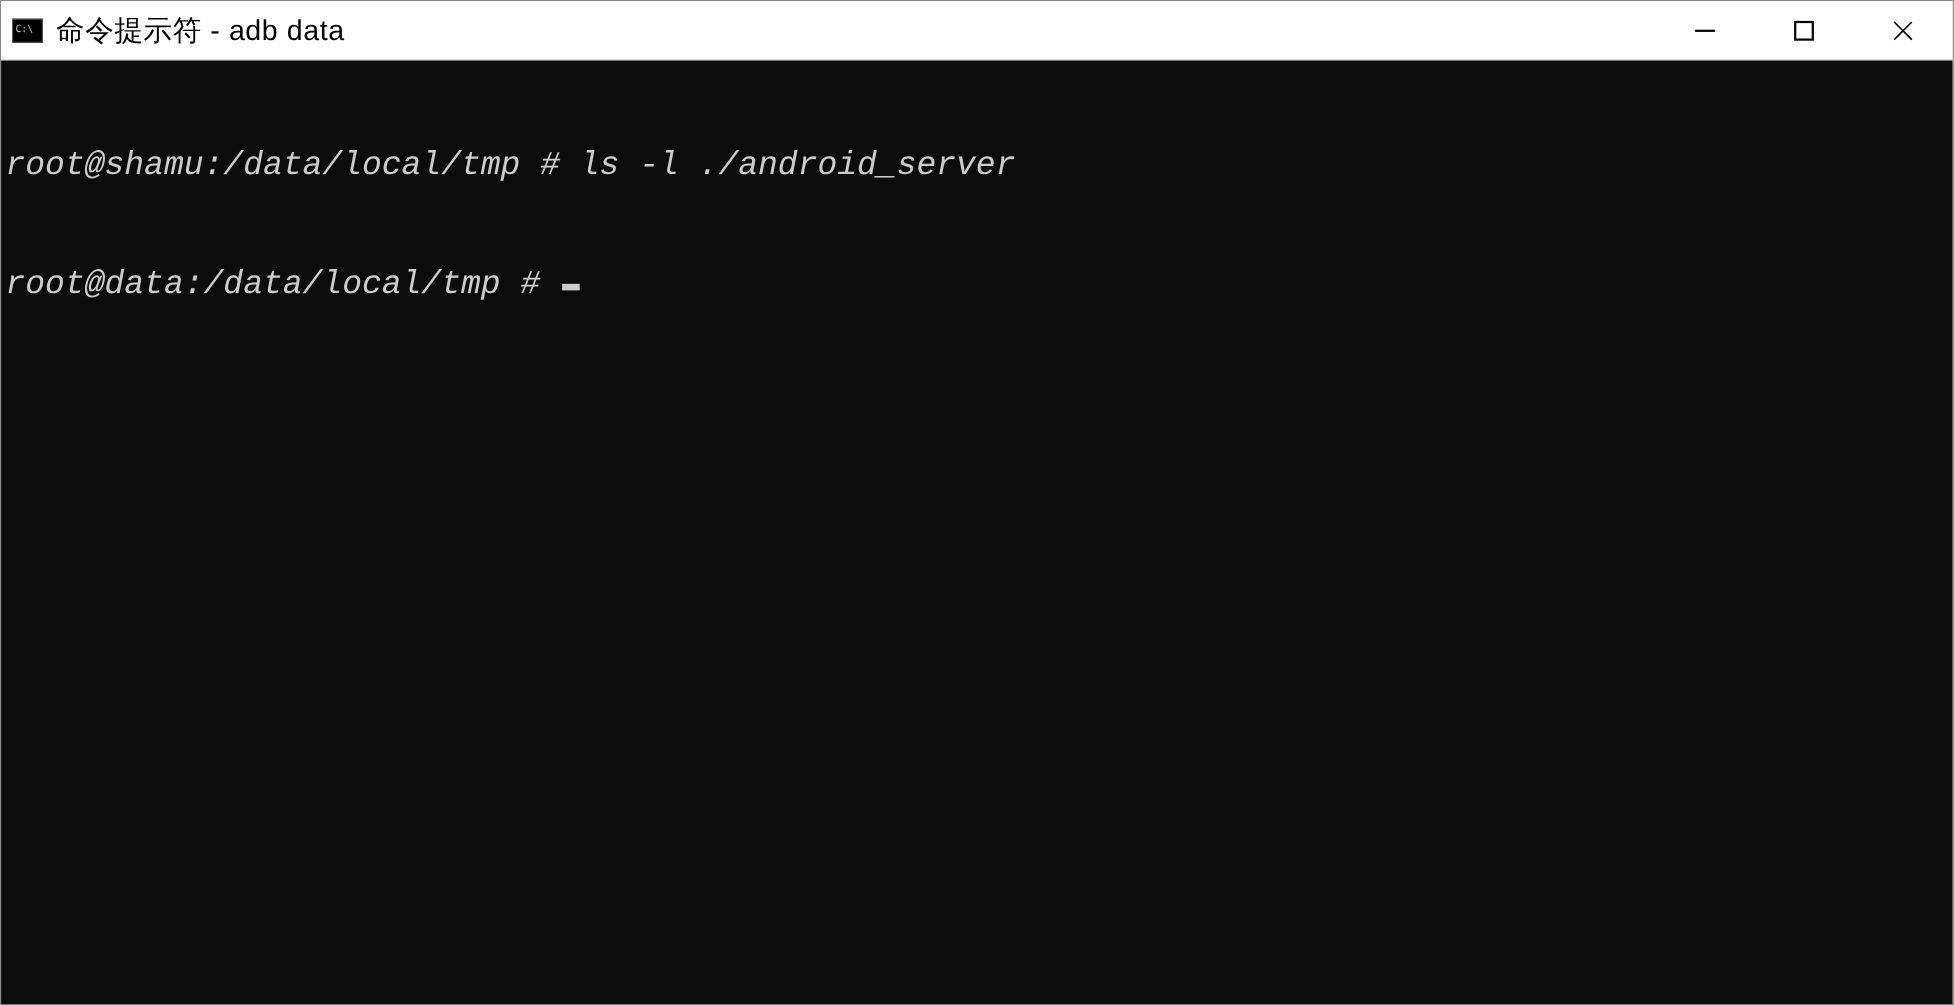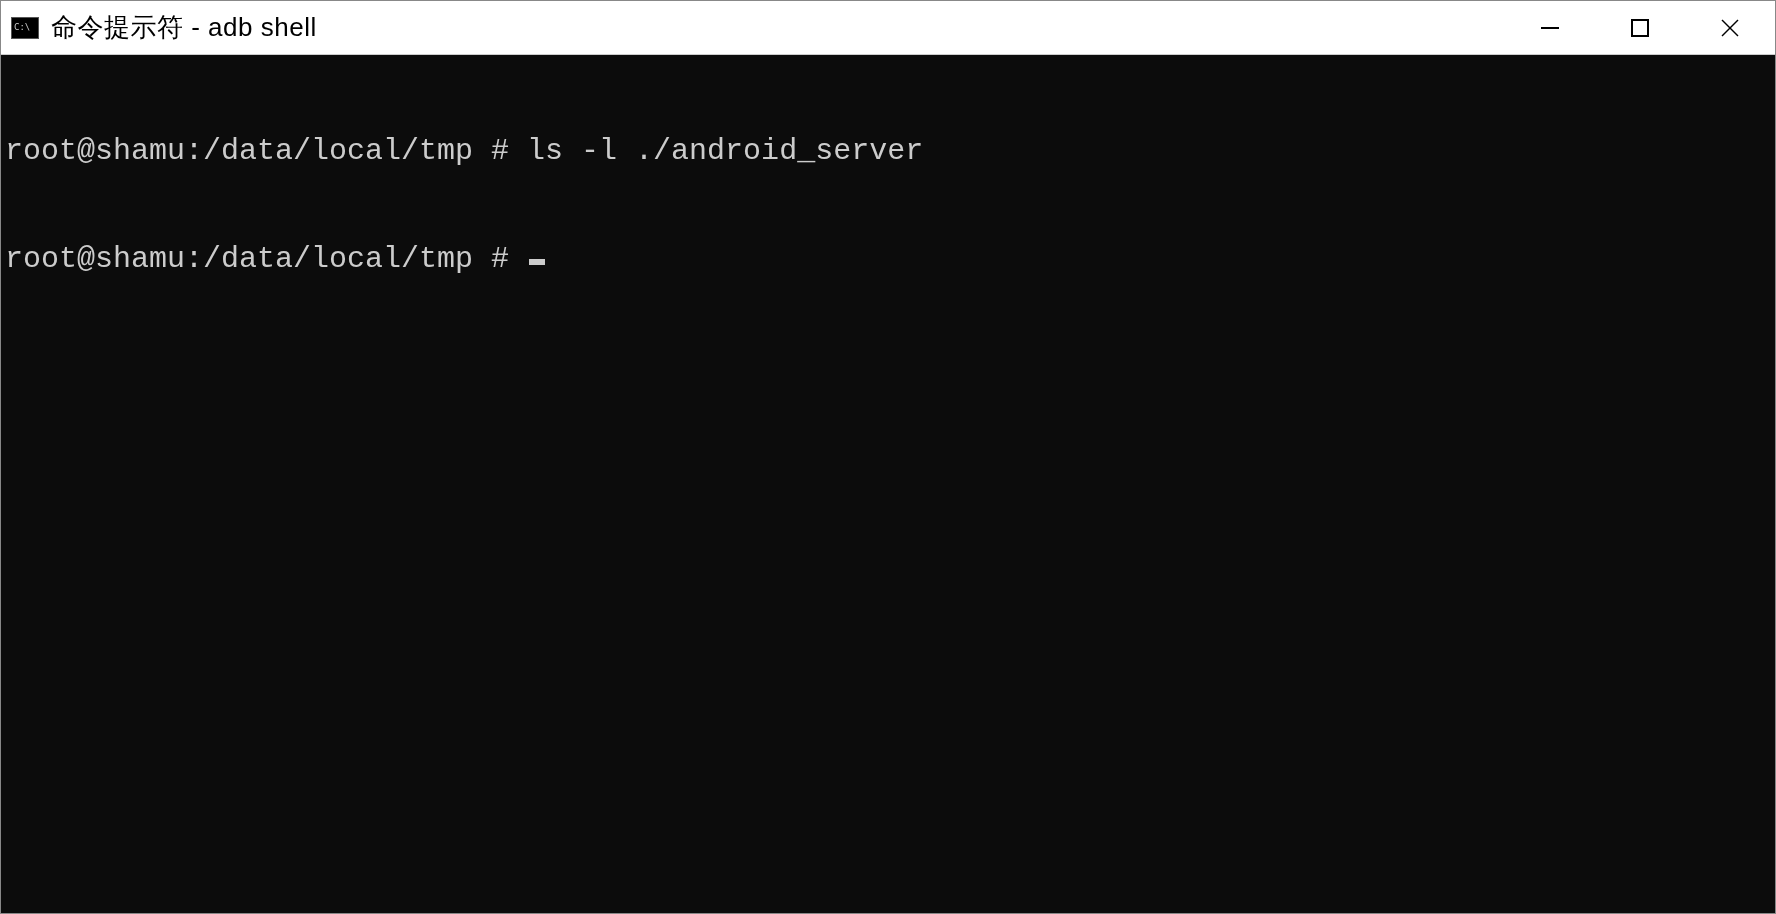--- a/index.html
+++ b/index.html
@@ -75,20 +75,21 @@
       color: #cccccc;
       font-family: "NSimSun", "SimSun", "Consolas", "Courier New", monospace;
       font-size: 30px;
       line-height: 1.2;
       padding: 6px 4px;
       white-space: pre;
       overflow: hidden;
     }
     .terminal-line {
       display: block;
+      font-style: italic;
     }
     .cursor {
       display: inline-block;
       width: 16px;
       height: 6px;
       background: #cccccc;
       vertical-align: baseline;
       margin-left: 2px;
       margin-bottom: 2px;
     }
@@ -108,33 +109,33 @@
     }
   </style>
 </head>
 <body>
 
 <div class="window">
   <div class="titlebar">
     <div class="titlebar-icon">
       <span class="titlebar-icon-text">C:\</span>
     </div>
-    <span class="titlebar-title">命令提示符 - adb  shell</span>
+    <span class="titlebar-title">命令提示符 - adb  data</span>
     <div class="titlebar-controls">
       <div class="titlebar-btn">
         <div class="min-icon"></div>
       </div>
       <div class="titlebar-btn">
         <div class="max-icon"></div>
       </div>
       <div class="titlebar-btn close">
         <svg class="close-icon-svg" viewBox="0 0 20 20">
           <line x1="2" y1="2" x2="18" y2="18" stroke="currentColor" stroke-width="1.5"></line>
           <line x1="18" y1="2" x2="2" y2="18" stroke="currentColor" stroke-width="1.5"></line>
         </svg>
       </div>
     </div>
   </div>
   <div class="terminal">
     <span class="terminal-line">root@shamu:/data/local/tmp # ls -l ./android_server</span>
-    <span class="terminal-line"><span>root@shamu:/data/local/tmp # </span><span class="cursor"></span></span>
+    <span class="terminal-line"><span>root@data:/data/local/tmp # </span><span class="cursor"></span></span>
   </div>
 </div>
 
 </body></html>

